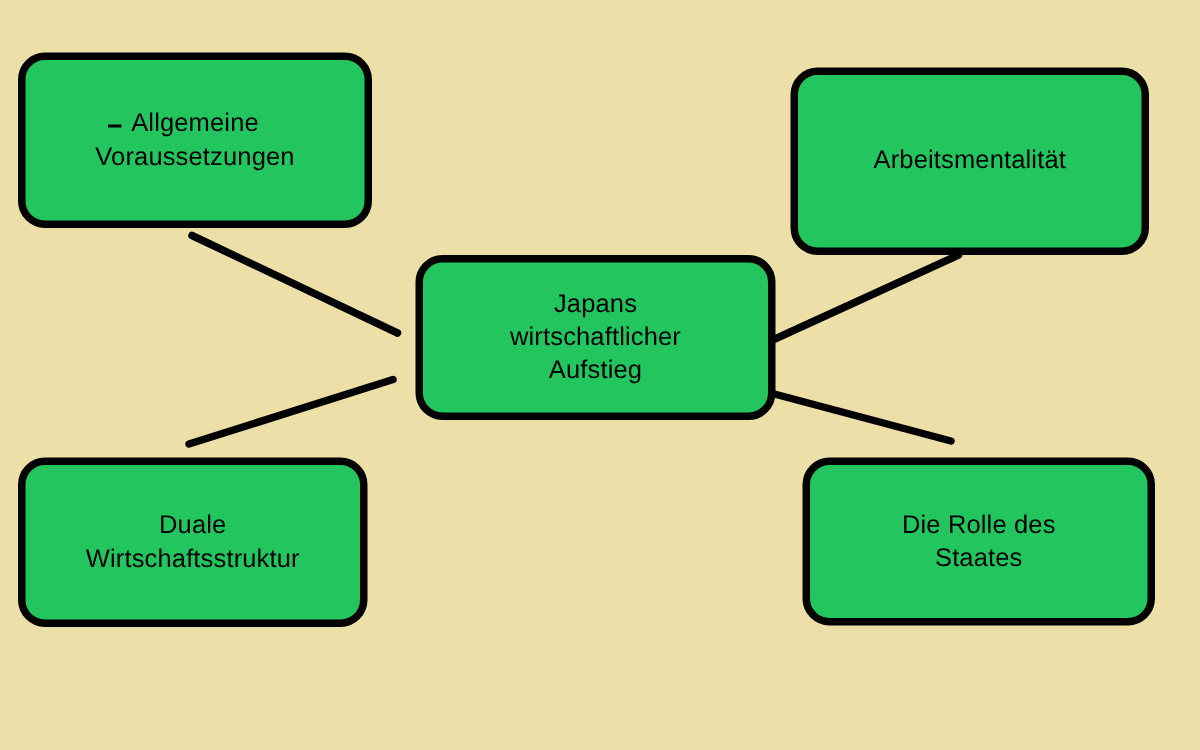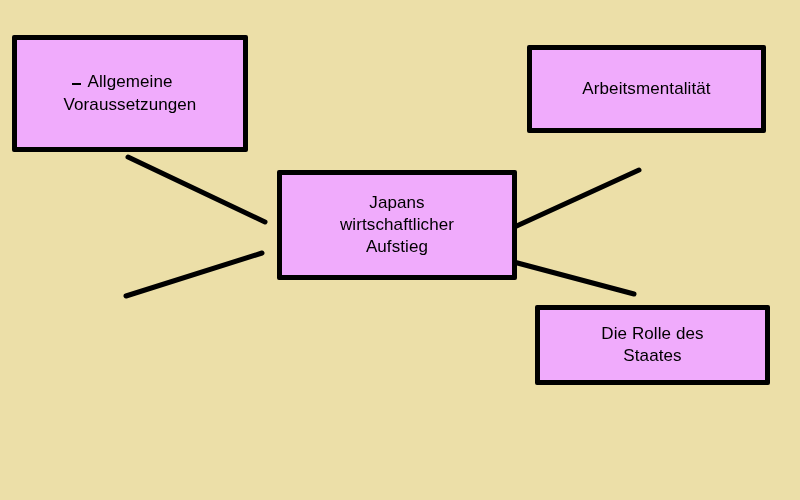--- a/index.html
+++ b/index.html
@@ -29,53 +29,53 @@
     width: 800px;
     height: 500px;
     z-index: 1;
   }
 
   
   .node {
     position: absolute;
     z-index: 2;
     box-sizing: border-box;
-    background: #f0abfc;
+    background: #22c55e;
     border: 5px solid #000000;
-    border-radius: 2px;
+    border-radius: 18px;
     display: flex;
     align-items: center;
     justify-content: center;
     text-align: center;
   }
 
   .node-label {
     font-size: 17px;
     line-height: 1.32;
     color: #000000;
     white-space: pre-line;
     letter-spacing: 0.1px;
     padding: 0 6px;
   }
 
   
   #node-allgemeine {
     left: 12px;  top: 35px;  width: 236px; height: 117px;
   }
   #node-arbeitsmentalitaet {
-    left: 527px; top: 45px;  width: 239px; height: 88px;
+    left: 527px; top: 45px;  width: 239px; height: 125px;
   }
   #node-center {
     left: 277px; top: 170px; width: 240px; height: 110px;
   }
   #node-duale {
     left: 12px;  top: 305px; width: 233px; height: 113px;
   }
   #node-staat {
-    left: 535px; top: 305px; width: 235px; height: 80px;
+    left: 535px; top: 305px; width: 235px; height: 112px;
   }
 
   
   #node-center .node-label { line-height: 1.3; }
 
   
   .underscore-tick {
     position: absolute;
     z-index: 3;
     background: #000000;
@@ -108,19 +108,23 @@
   <div class="node" id="node-arbeitsmentalitaet">
     <span class="node-label">Arbeitsmentalität</span>
   </div>
 
   <div class="node" id="node-center">
     <span class="node-label">Japans
 wirtschaftlicher
 Aufstieg</span>
   </div>
 
+  <div class="node" id="node-duale">
+    <span class="node-label">Duale
+Wirtschaftsstruktur</span>
+  </div>
 
   <div class="node" id="node-staat">
     <span class="node-label">Die Rolle des
 Staates</span>
   </div>
 
 </div>
 
 </body></html>

